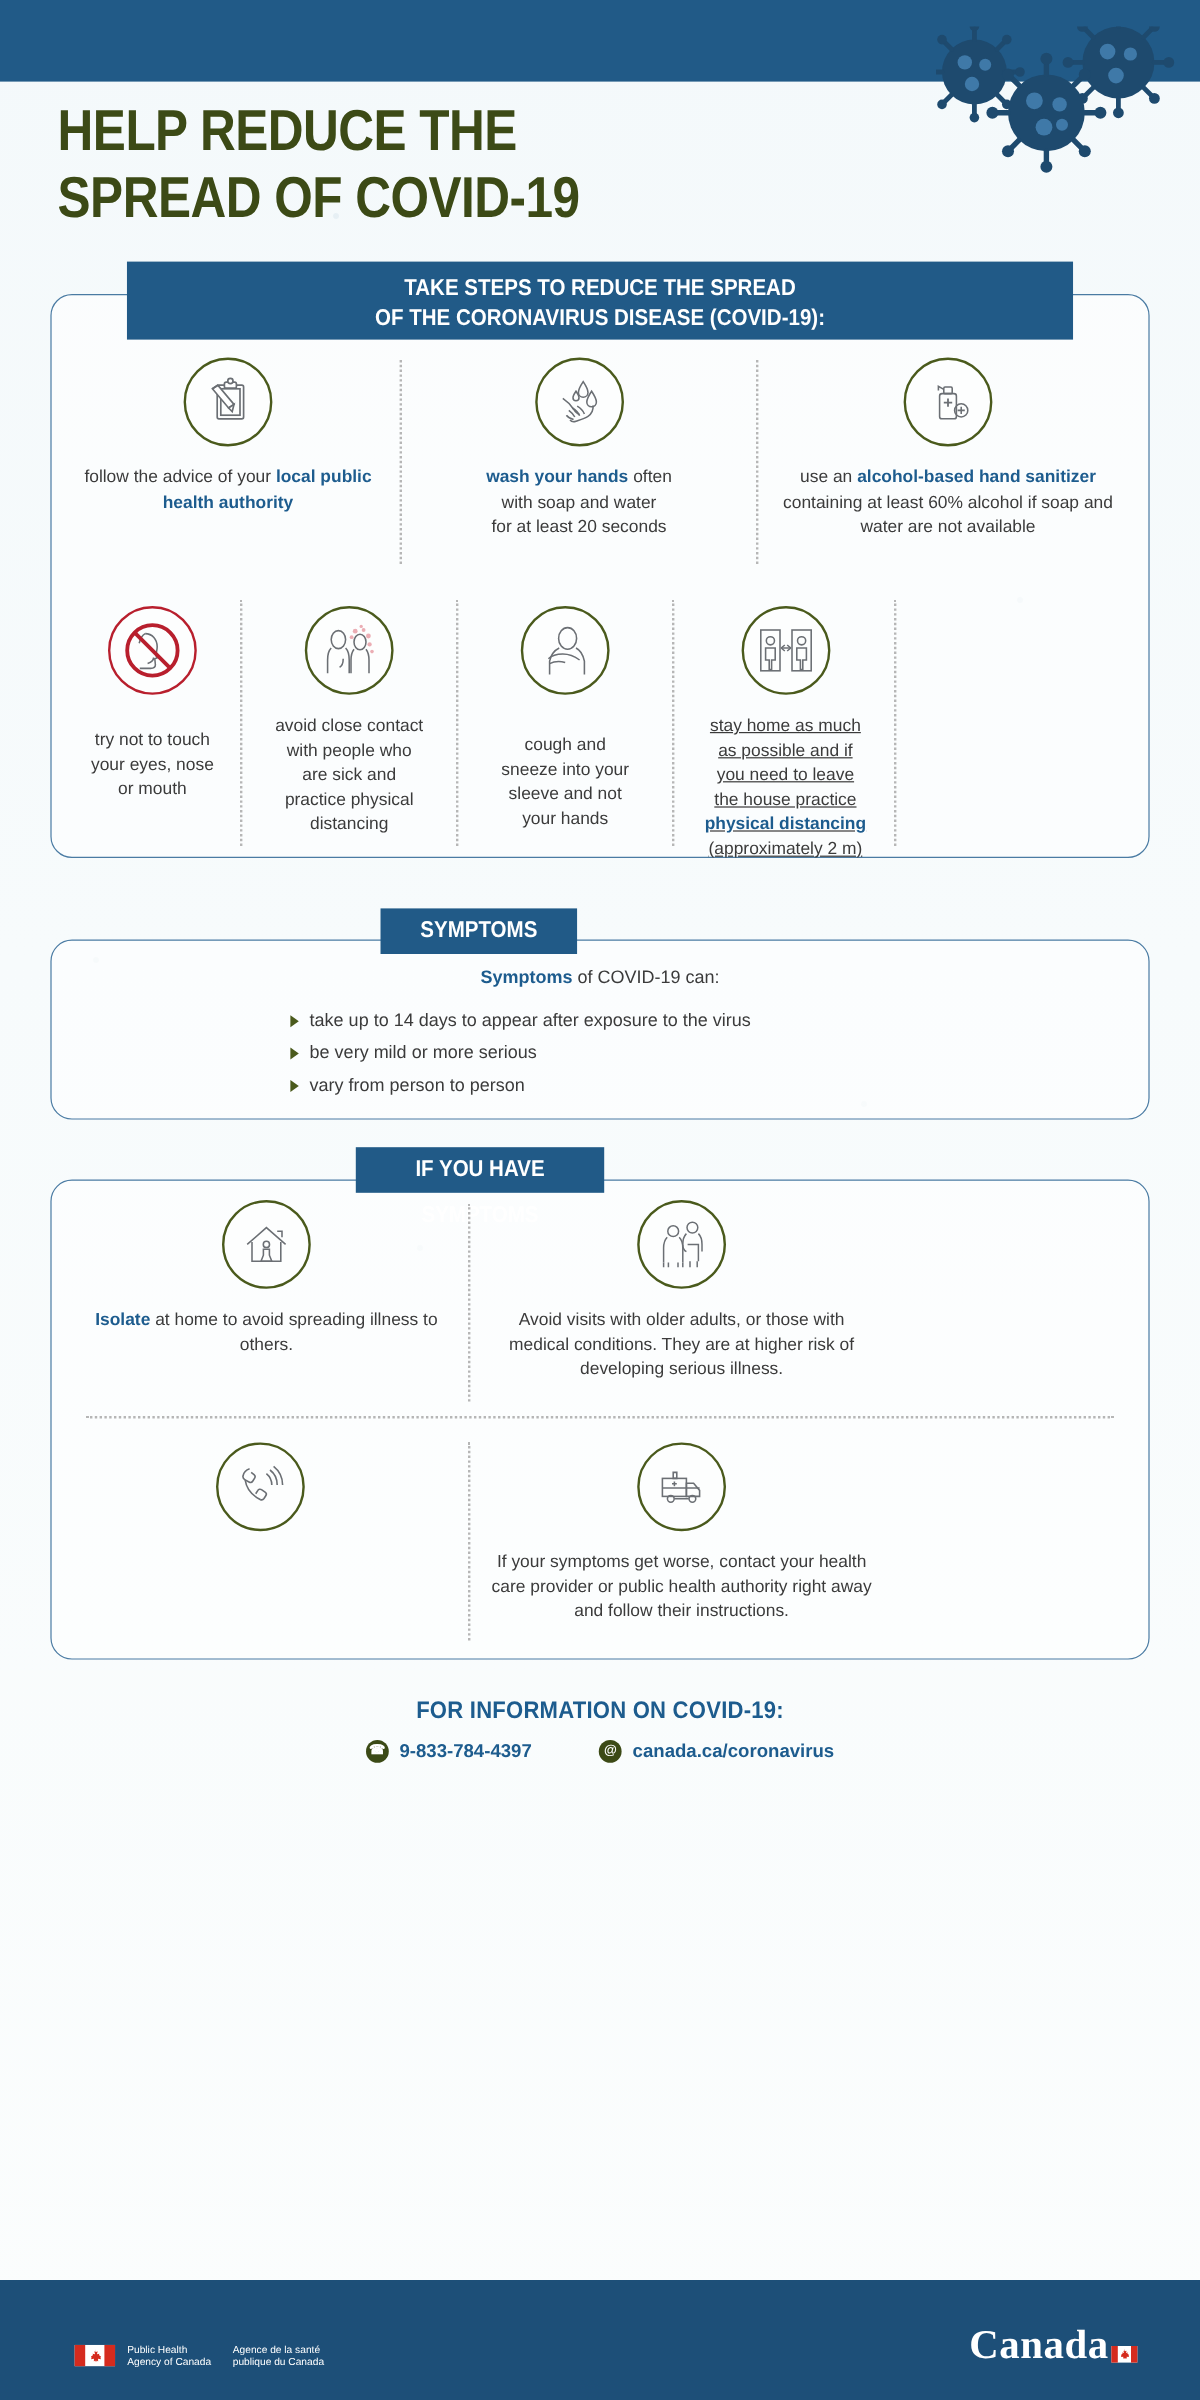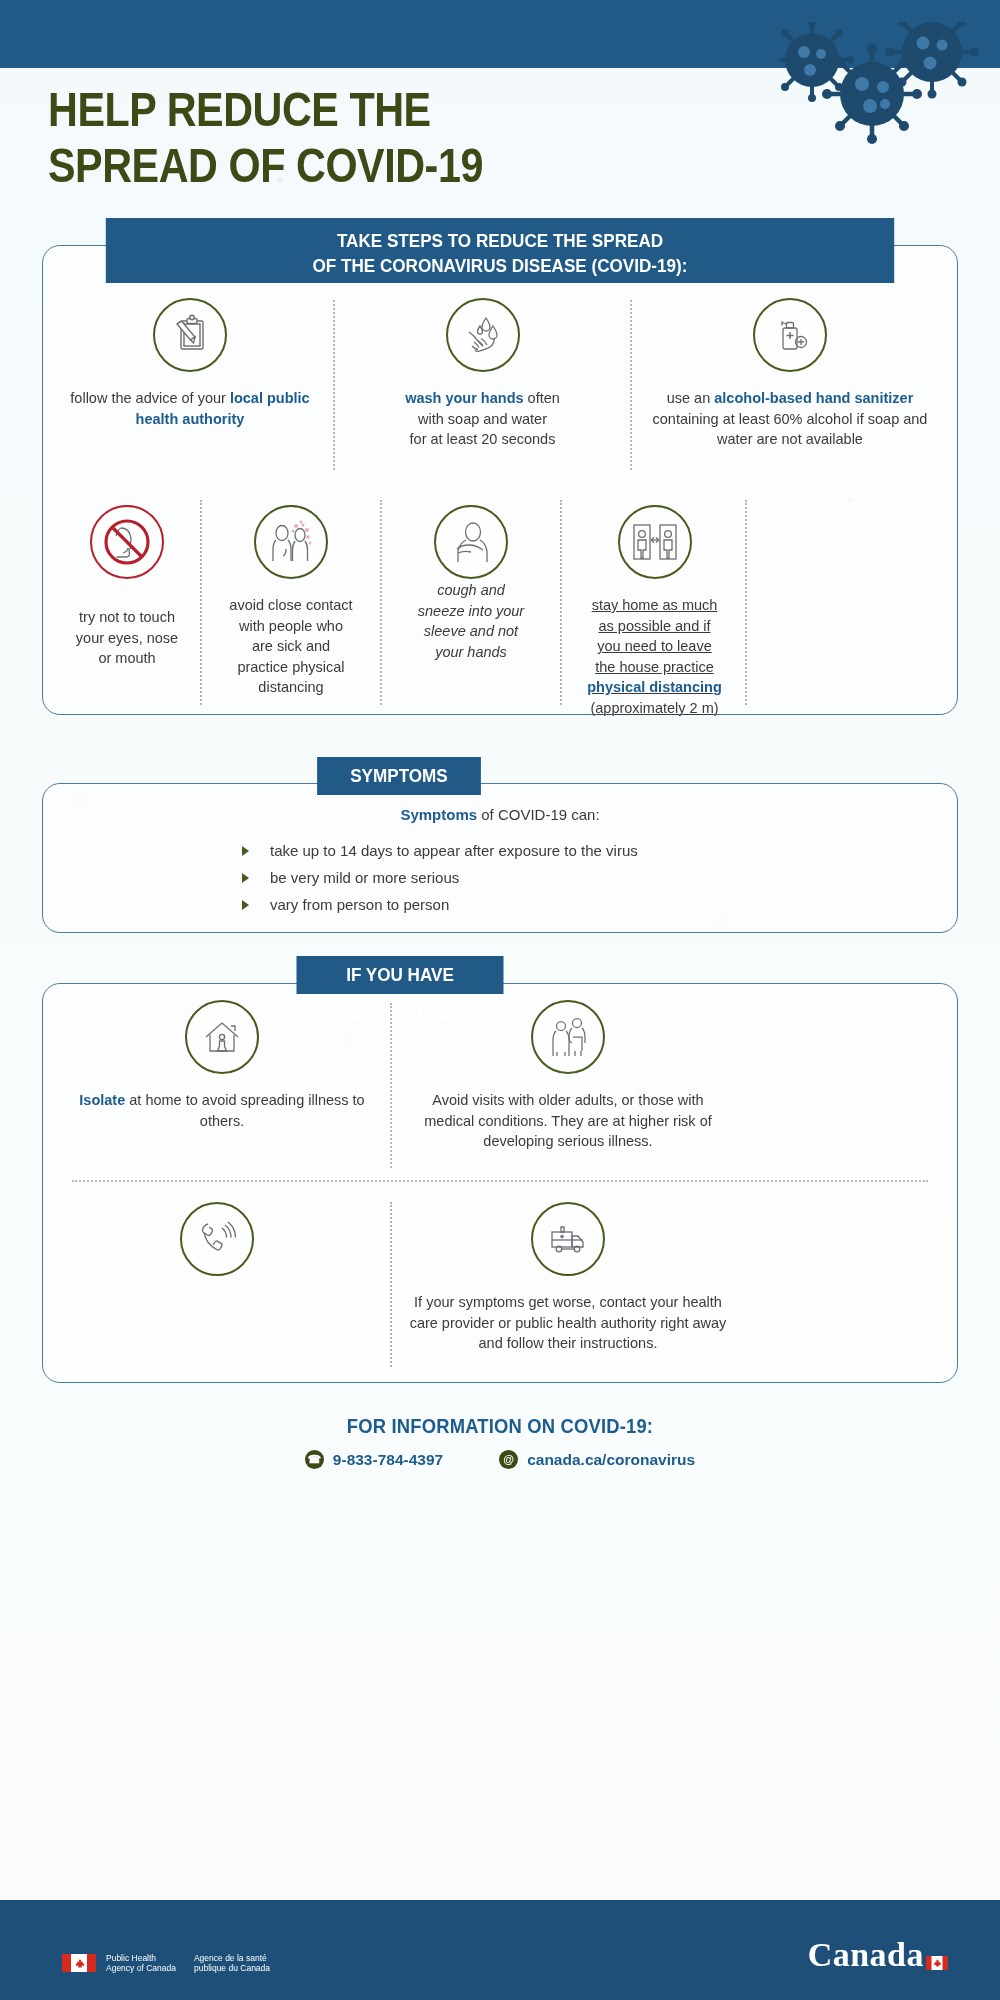--- a/index.html
+++ b/index.html
@@ -97,21 +97,21 @@
   }
   .hdot {
     position:absolute;
     border-top:2px dotted #b6b6b6;
   }
 
   
   .sym-intro { text-align:center; font-size:15px; color:#3b3b3b; }
   .sym-intro b { color:#1d5c8e; font-weight:700; }
   .sym-list { list-style:none; font-size:15px; color:#3b3b3b; line-height:1.0; }
-  .sym-list li { margin-bottom:12px; display:flex; align-items:center; gap:21px; }
+  .sym-list li { margin-bottom:12px; display:flex; align-items:center; gap:9px; }
   .tri {
     width:0;height:0;
     border-left:7px solid #4a5a1c;
     border-top:5px solid transparent;
     border-bottom:5px solid transparent;
     flex:0 0 auto;
   }
 
   
   .info-title {
@@ -362,21 +362,21 @@
   <div style="position:absolute; left:392px; top:505px; width:158px;">
     <div class="iconcircle">
       <svg width="50" height="50" viewBox="0 0 50 50" fill="none" stroke="#6b6f74" stroke-width="1.3">
         <ellipse cx="27" cy="15" rx="7.5" ry="9"></ellipse>
         <path d="M20 23 c-4 2 -7 6 -8 11 v11"></path>
         <path d="M34 23 c4 2 6 6 7 11 v11"></path>
         <path d="M11 32 c3 -3 8 -4 12 -4 c5 0 10 2 14 5"></path>
         <path d="M12 36 c4 -2 9 -2 13 -1"></path>
       </svg>
     </div>
-    <div class="cap" style="margin-top:1px;font-style:italic;">
+    <div class="cap" style="margin-top:32px;">
       cough and<br>sneeze into your<br>sleeve and not<br>your hands
     </div>
   </div>
 
   <div style="position:absolute; left:572px; top:505px; width:165px;">
     <div class="iconcircle">
       <svg width="50" height="50" viewBox="0 0 50 50" fill="none" stroke="#6b6f74" stroke-width="1.3">
         <rect x="4" y="8" width="16" height="34"></rect>
         <rect x="30" y="8" width="16" height="34"></rect>
         <circle cx="12" cy="17" r="3.4"></circle>

